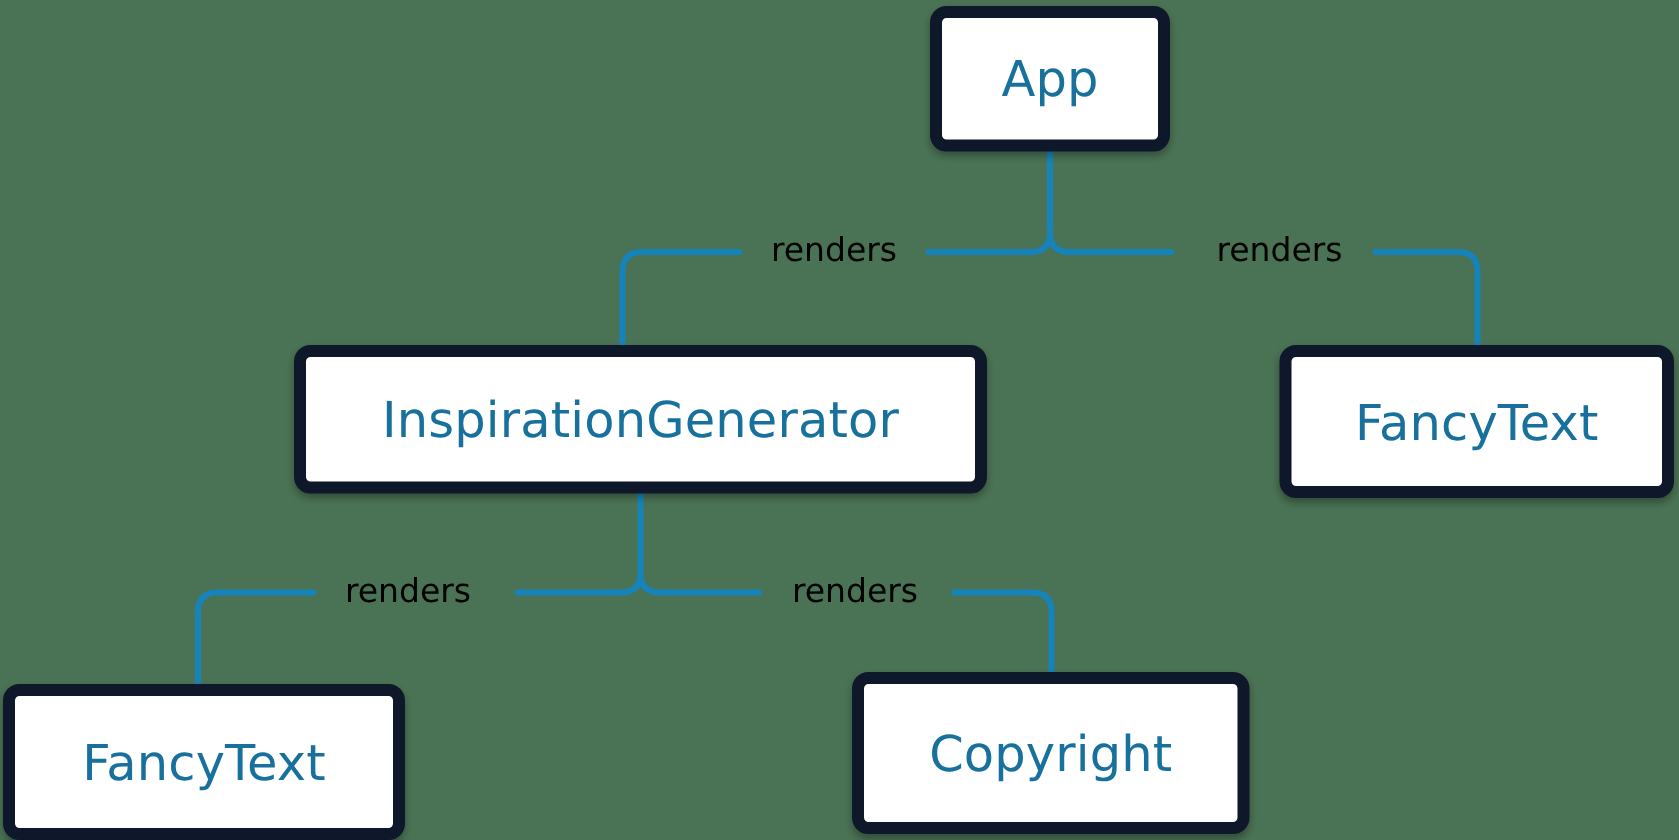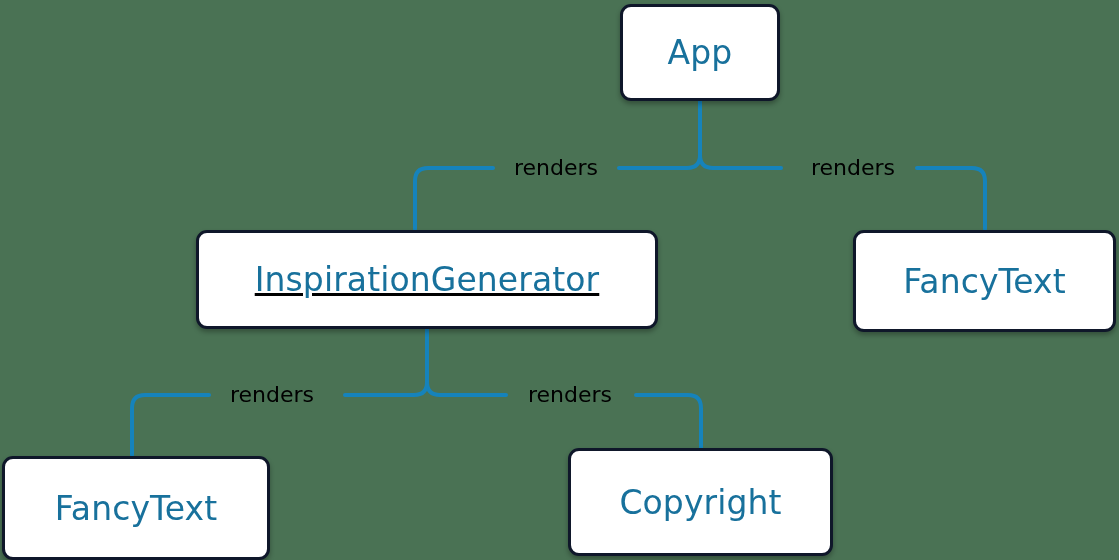--- a/index.html
+++ b/index.html
@@ -23,21 +23,21 @@
     position: absolute;
     left: 0;
     top: 0;
     width: 1119px;
     height: 560px;
   }
   .node {
     position: absolute;
     box-sizing: border-box;
     background: #ffffff;
-    border: 3px solid #0f172a;
+    border: 8px solid #0f172a;
     border-radius: 11px;
     box-shadow: 0 3px 5px rgba(0,0,0,0.30);
     display: flex;
     align-items: center;
     justify-content: center;
     z-index: 2;
   }
   .node-label {
     color: #18719c;
     font-size: 33px;
@@ -49,21 +49,21 @@
     position: absolute;
     color: #000000;
     font-size: 22px;
     line-height: 1;
     white-space: nowrap;
     z-index: 3;
     transform: translate(-50%, -50%);
   }
   
   #node-app        { left: 620px; top: 4px;   width: 160px; height: 97px; }
-  #node-inspgen    { left: 196px; top: 230px; width: 462px; height: 99px; text-decoration: underline; }
+  #node-inspgen    { left: 196px; top: 230px; width: 462px; height: 99px; }
   #node-fancy-right{ left: 853px; top: 230px; width: 263px; height: 102px; }
   #node-fancy-left { left: 2px;   top: 456px; width: 268px; height: 104px; }
   #node-copyright  { left: 568px; top: 448px; width: 265px; height: 108px; }
 
   
   #label-app-inspgen     { left: 556px; top: 168px; }
   #label-app-fancyright  { left: 853px; top: 168px; }
   #label-ig-fancyleft    { left: 272px; top: 395px; }
   #label-ig-copyright    { left: 570px; top: 395px; }
 </style>

